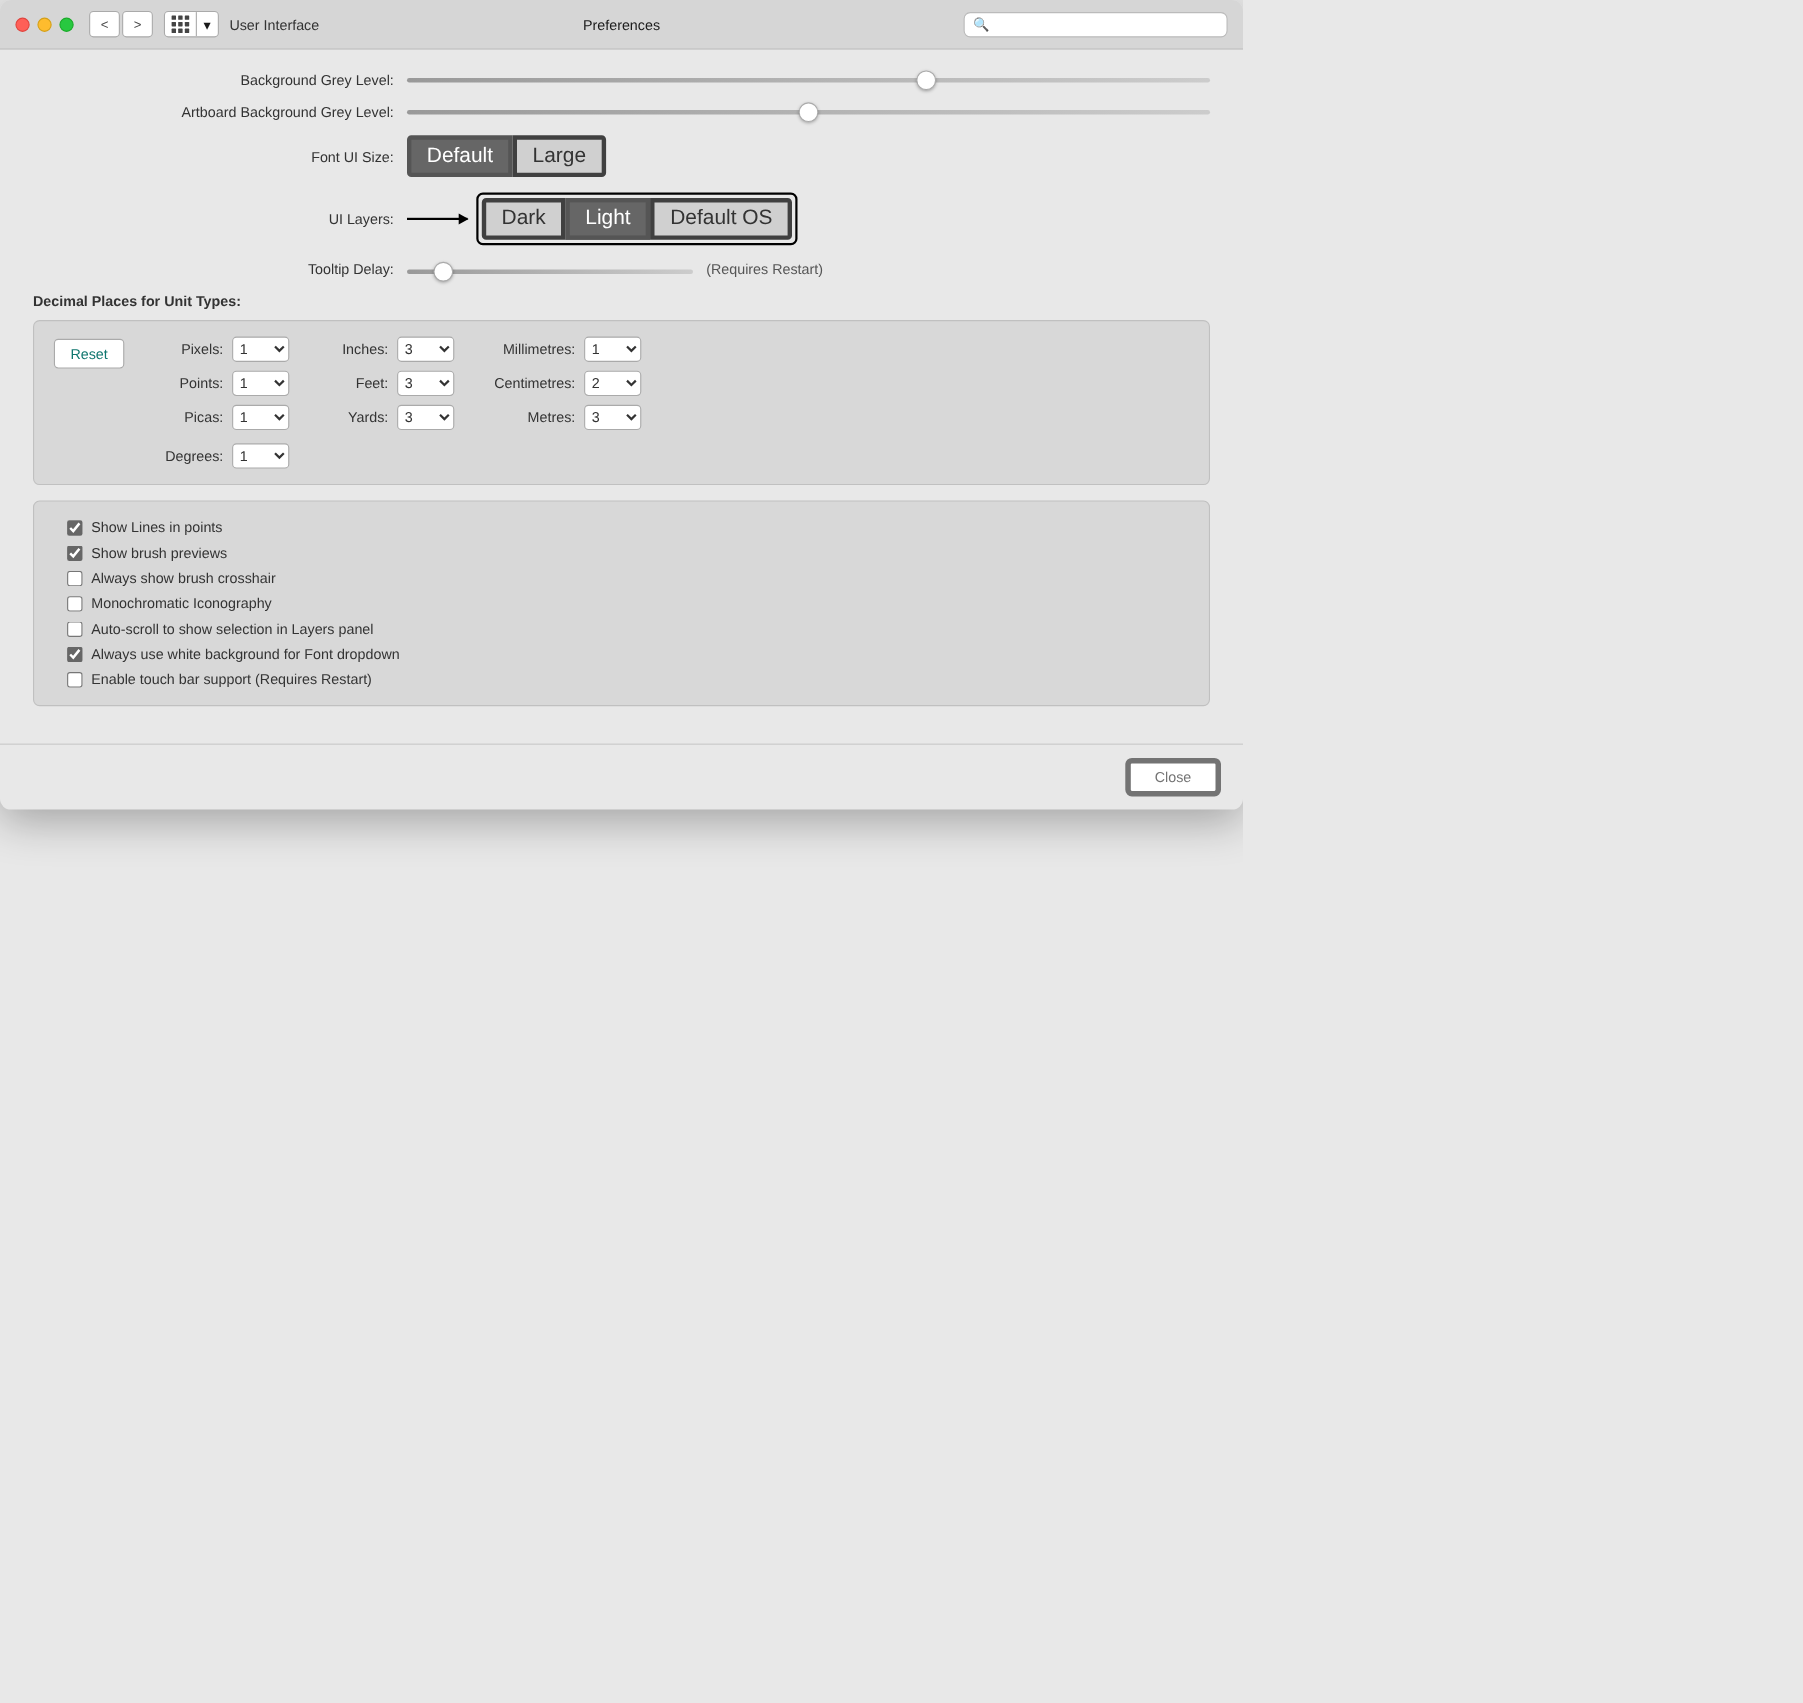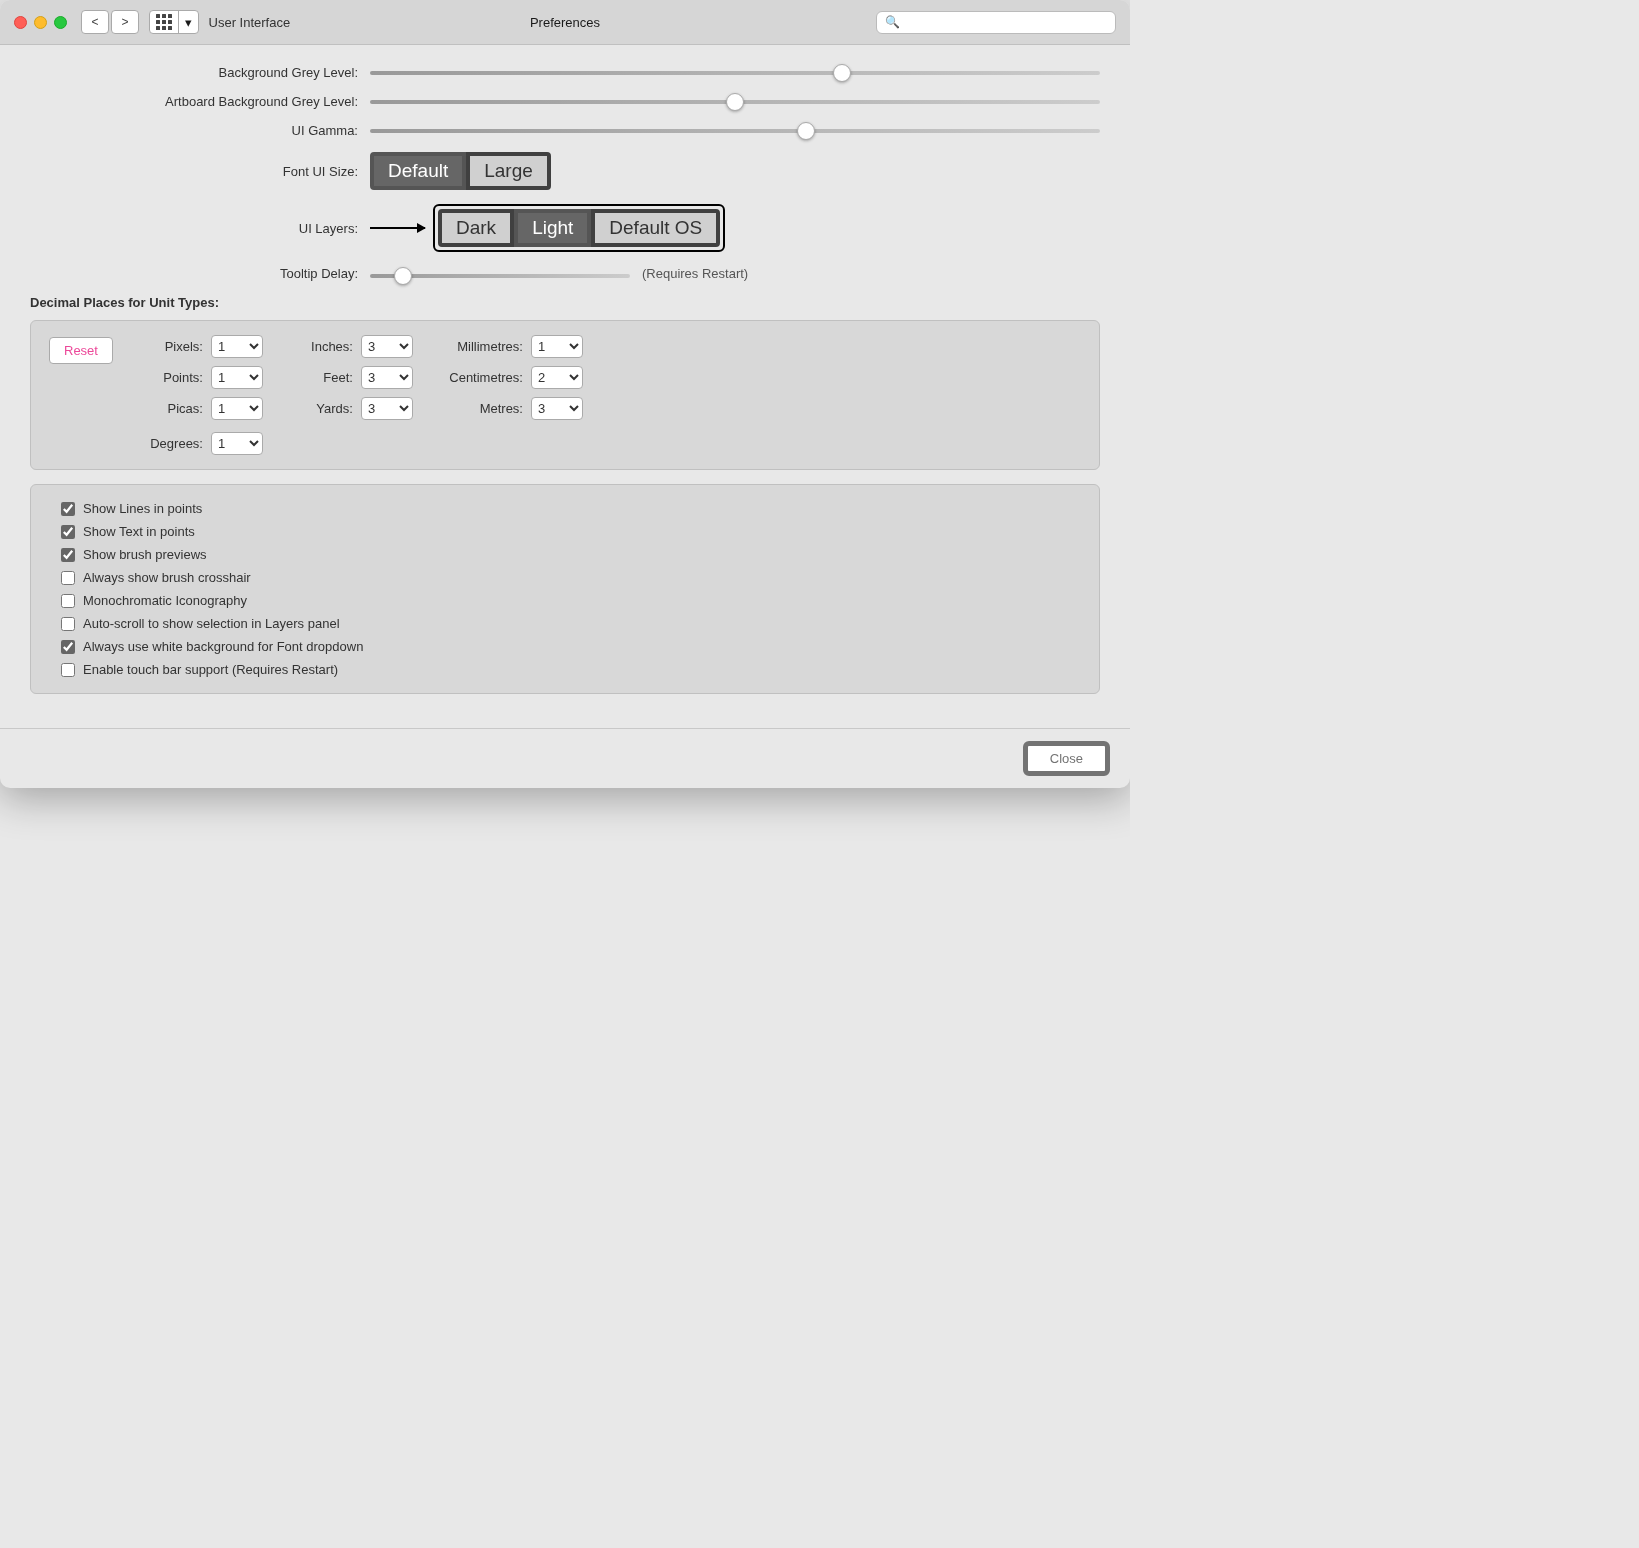--- a/index.html
+++ b/index.html
@@ -225,21 +225,21 @@
       cursor: pointer;
       width: 52px;
     }
     .reset-btn {
       background: #fff;
       border: 1px solid #aaa;
       border-radius: 4px;
       padding: 5px 14px;
       font-size: 13px;
       cursor: pointer;
-      color: #ec4899;
+      color: #0f766e;
       align-self: flex-start;
       margin-top: 2px;
     }
     .decimal-panel-inner {
       display: flex;
       gap: 20px;
       align-items: flex-start;
     }
     .decimal-col {
       display: flex;
@@ -351,26 +351,20 @@
       </div>
     </div>
 
     <div class="form-row">
       <div class="form-label">Artboard Background Grey Level:</div>
       <div class="slider-container">
         <input type="range" min="0" max="100" value="50" style="">
       </div>
     </div>
 
-    <div class="form-row">
-      <div class="form-label">UI Gamma:</div>
-      <div class="slider-container">
-        <input type="range" min="0" max="100" value="60" style="">
-      </div>
-    </div>
 
     <div class="form-row">
       <div class="form-label">Font UI Size:</div>
       <div class="btn-group">
         <button class="btn-group-btn active">Default</button>
         <button class="btn-group-btn">Large</button>
       </div>
     </div>
 
     <div class="ui-style-row">
@@ -475,24 +469,20 @@
       </div>
     </div>
 
     <div class="checkbox-panel">
       <div class="checkbox-row">
         <input type="checkbox" checked="" style="">
         <span>Show Lines in points</span>
       </div>
       <div class="checkbox-row">
         <input type="checkbox" checked="" style="">
-        <span>Show Text in points</span>
-      </div>
-      <div class="checkbox-row">
-        <input type="checkbox" checked="" style="">
         <span>Show brush previews</span>
       </div>
       <div class="checkbox-row">
         <input type="checkbox" style="">
         <span>Always show brush crosshair</span>
       </div>
       <div class="checkbox-row">
         <input type="checkbox" style="">
         <span>Monochromatic Iconography</span>
       </div>

